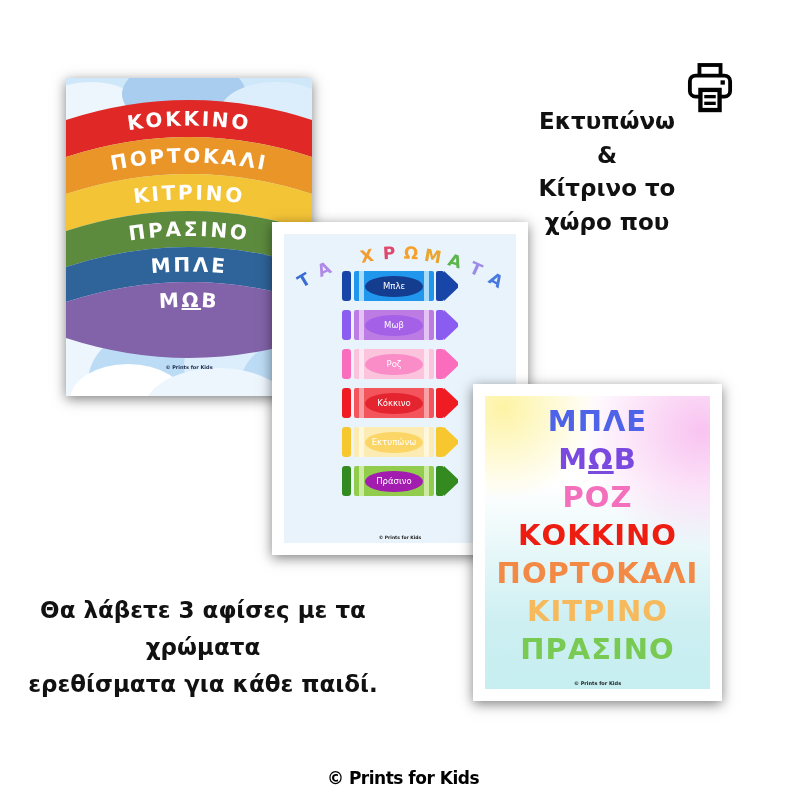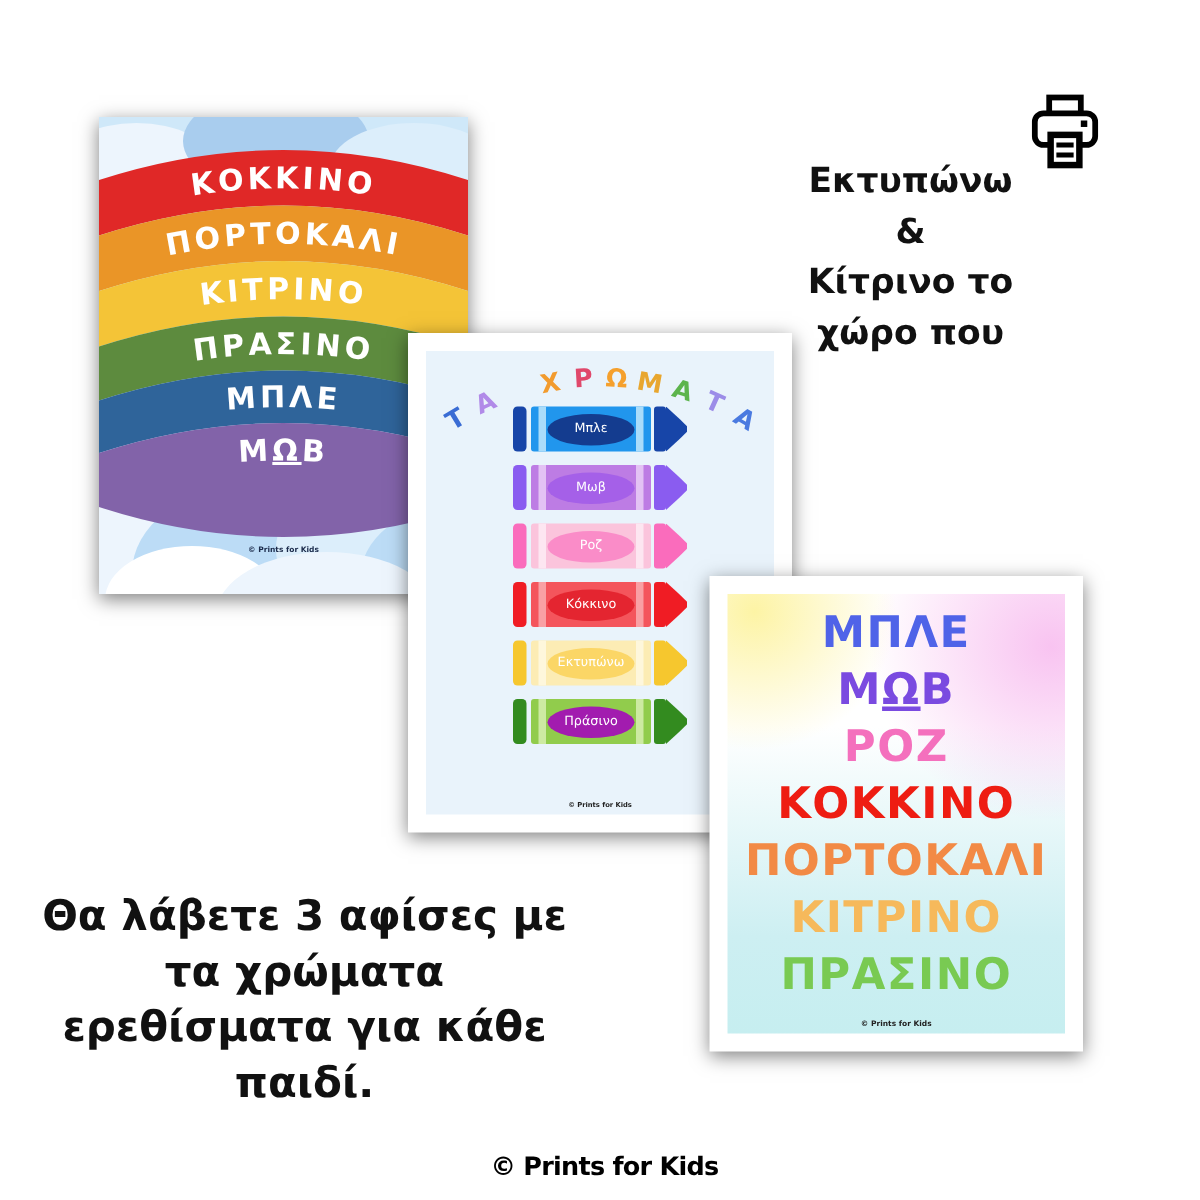--- a/index.html
+++ b/index.html
@@ -48,21 +48,21 @@
      font-size:5px;font-weight:700;color:#222;}
   .uline{text-decoration:underline;text-decoration-thickness:3px;text-underline-offset:2px;}
 
   
   #print-note{position:absolute;left:512px;top:74px;width:190px;text-align:center;
      font-size:23px;font-weight:700;color:#111;line-height:33.5px;margin-top:31px;}
   #printer-icon{position:absolute;left:687px;top:62px;width:46px;height:52px;}
 
   
   #description{position:absolute;left:20px;top:592px;width:366px;text-align:center;
-     font-size:28px;font-weight:700;color:#111;line-height:37px;}
+     font-size:23px;font-weight:700;color:#111;line-height:37px;}
 
   
   #brand-logo{position:absolute;left:298px;top:768px;width:210px;text-align:center;
      font-size:17px;font-weight:700;color:#000;letter-spacing:-.5px;}
 </style>
 </head>
 <body>
 
 <div id="canvas">
 

